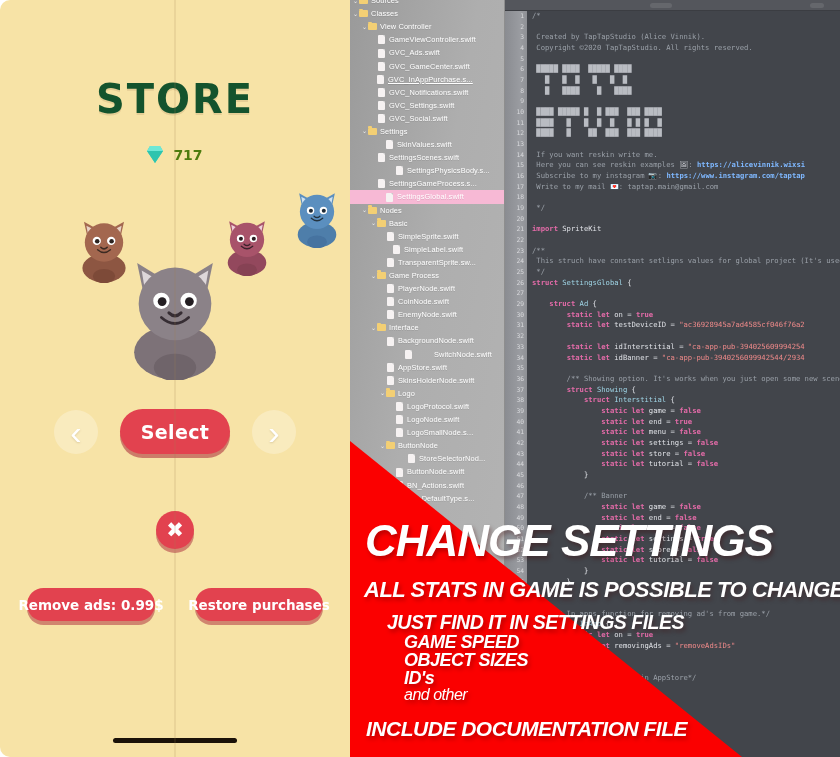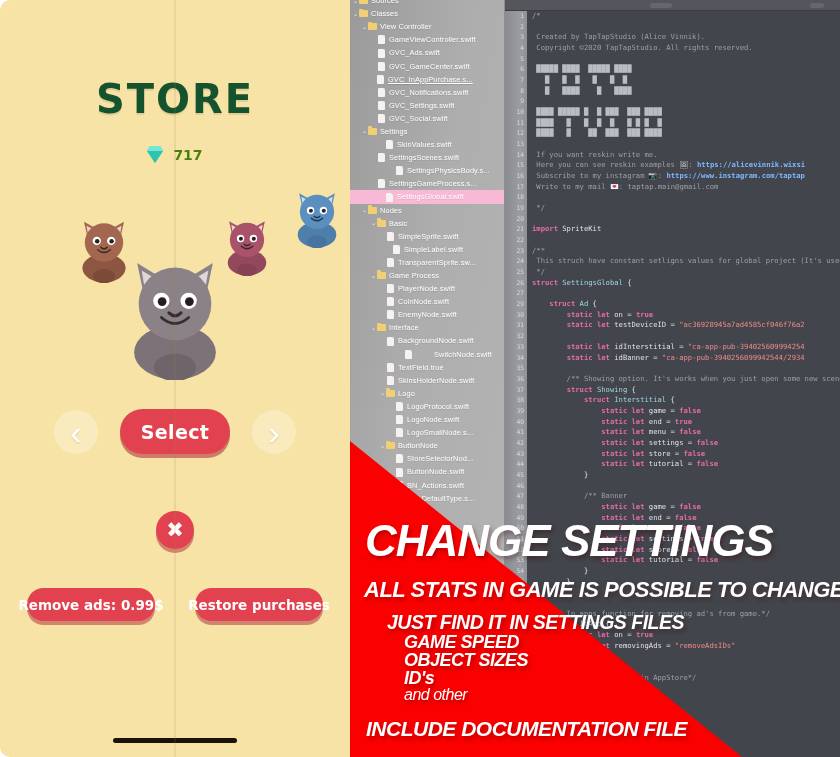--- a/index.html
+++ b/index.html
@@ -492,21 +492,21 @@
           <span class="ficon">
             <span class="file-glyph swift"></span>
           </span>
           <span class="lbl">SwitchNode.swift</span>
         </div>
         <div class="nav-row" style="padding-left: 29px;">
           <span class="disc"></span>
           <span class="ficon">
             <span class="file-glyph swift"></span>
           </span>
-          <span class="lbl">TextField.true</span>
+          <span class="lbl">AppStore.swift</span>
         </div>
         <div class="nav-row" style="padding-left: 29px;">
           <span class="disc"></span>
           <span class="ficon">
             <span class="file-glyph swift"></span>
           </span>
           <span class="lbl">SkinsHolderNode.swift</span>
         </div>
         <div class="nav-row" style="padding-left: 29px;">
           <span class="disc">⌄</span>
@@ -536,21 +536,21 @@
           </span>
           <span class="lbl">LogoSmallNode.s...</span>
         </div>
         <div class="nav-row" style="padding-left: 29px;">
           <span class="disc">⌄</span>
           <span class="ficon">
             <span class="folder-glyph"></span>
           </span>
           <span class="lbl">ButtonNode</span>
         </div>
-        <div class="nav-row" style="padding-left: 38px;">
+        <div class="nav-row" style="padding-left: 50px;">
           <span class="disc"></span>
           <span class="ficon">
             <span class="file-glyph swift"></span>
           </span>
           <span class="lbl">StoreSelectorNod...</span>
         </div>
         <div class="nav-row" style="padding-left: 38px;">
           <span class="disc"></span>
           <span class="ficon">
             <span class="file-glyph swift"></span>

